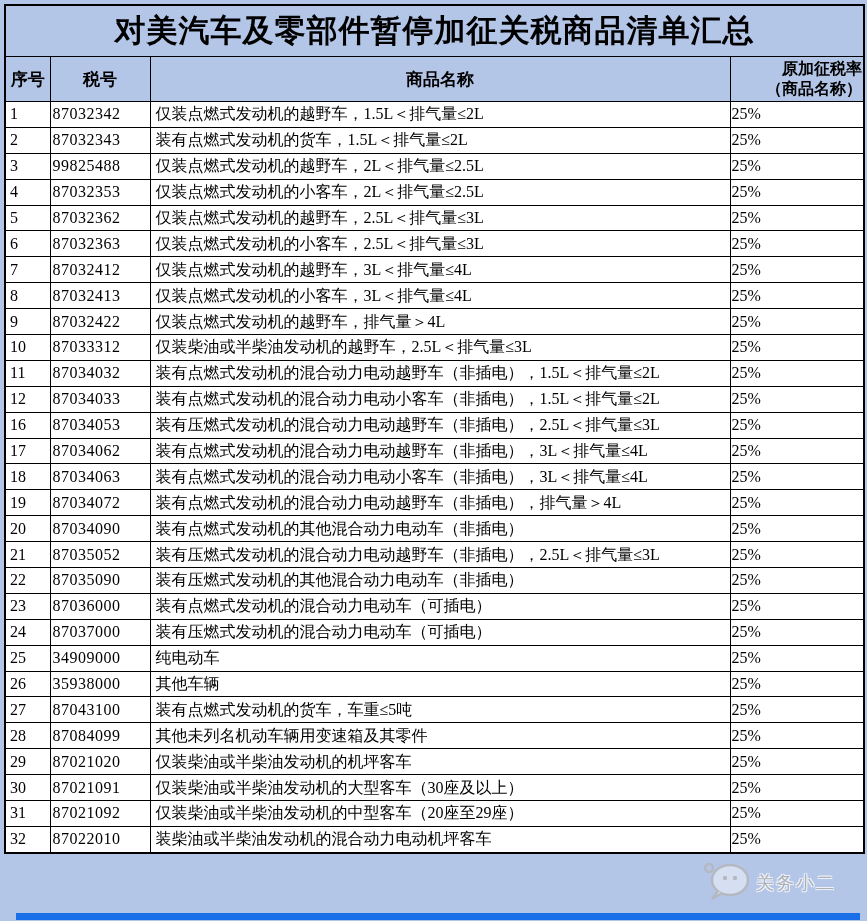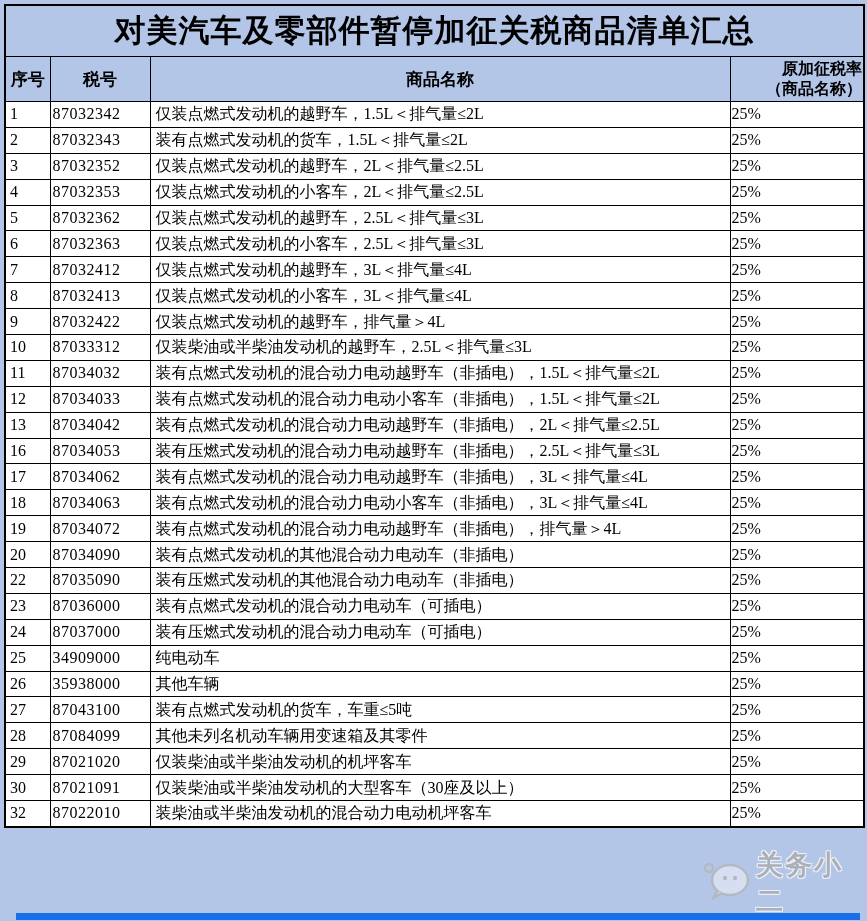--- a/index.html
+++ b/index.html
@@ -46,21 +46,21 @@
   .bottom-bar{
     position:absolute;left:16px;top:913px;width:844px;height:7px;
     background:var(--bar-blue);
   }
   .watermark{
     position:absolute;right:2px;top:858px;width:165px;height:50px;
     display:flex;align-items:center;gap:4px;opacity:0.75;
     pointer-events:none;
   }
   .watermark .wm-text{
-    font-size:27px;font-weight:bold;color:var(--wm-gray);
+    font-size:18px;font-weight:normal;color:var(--wm-gray);
     letter-spacing:2px;
     text-shadow:-1px -1px 0 #fff,1px -1px 0 #fff,-1px 1px 0 #fff,1px 1px 0 #fff;
   }
   .wm-icon{flex:0 0 auto;}
 </style>
 </head>
 <body>
 
 <div class="sheet">
   <table class="tariff">
@@ -93,21 +93,21 @@
 
   <tr class="data-row">
     <td class="c-idx">2</td>
     <td class="c-code">87032343</td>
     <td class="c-prod">装有点燃式发动机的货车，1.5L＜排气量≤2L</td>
     <td class="c-rate">25%</td>
   </tr>
 
   <tr class="data-row">
     <td class="c-idx">3</td>
-    <td class="c-code">87032352</td>
+    <td class="c-code">99825488</td>
     <td class="c-prod">仅装点燃式发动机的越野车，2L＜排气量≤2.5L</td>
     <td class="c-rate">25%</td>
   </tr>
 
   <tr class="data-row">
     <td class="c-idx">4</td>
     <td class="c-code">87032353</td>
     <td class="c-prod">仅装点燃式发动机的小客车，2L＜排气量≤2.5L</td>
     <td class="c-rate">25%</td>
   </tr>
@@ -161,26 +161,20 @@
     <td class="c-rate">25%</td>
   </tr>
 
   <tr class="data-row">
     <td class="c-idx">12</td>
     <td class="c-code">87034033</td>
     <td class="c-prod">装有点燃式发动机的混合动力电动小客车（非插电），1.5L＜排气量≤2L</td>
     <td class="c-rate">25%</td>
   </tr>
 
-  <tr class="data-row">
-    <td class="c-idx">13</td>
-    <td class="c-code">87034042</td>
-    <td class="c-prod">装有点燃式发动机的混合动力电动越野车（非插电），2L＜排气量≤2.5L</td>
-    <td class="c-rate">25%</td>
-  </tr>
 
 
 
   <tr class="data-row">
     <td class="c-idx">16</td>
     <td class="c-code">87034053</td>
     <td class="c-prod">装有压燃式发动机的混合动力电动越野车（非插电），2.5L＜排气量≤3L</td>
     <td class="c-rate">25%</td>
   </tr>
 
@@ -205,20 +199,26 @@
     <td class="c-rate">25%</td>
   </tr>
 
   <tr class="data-row">
     <td class="c-idx">20</td>
     <td class="c-code">87034090</td>
     <td class="c-prod">装有点燃式发动机的其他混合动力电动车（非插电）</td>
     <td class="c-rate">25%</td>
   </tr>
 
+  <tr class="data-row">
+    <td class="c-idx">21</td>
+    <td class="c-code">87035052</td>
+    <td class="c-prod">装有压燃式发动机的混合动力电动越野车（非插电），2.5L＜排气量≤3L</td>
+    <td class="c-rate">25%</td>
+  </tr>
 
   <tr class="data-row">
     <td class="c-idx">22</td>
     <td class="c-code">87035090</td>
     <td class="c-prod">装有压燃式发动机的其他混合动力电动车（非插电）</td>
     <td class="c-rate">25%</td>
   </tr>
 
   <tr class="data-row">
     <td class="c-idx">23</td>
@@ -269,20 +269,26 @@
     <td class="c-rate">25%</td>
   </tr>
 
   <tr class="data-row">
     <td class="c-idx">30</td>
     <td class="c-code">87021091</td>
     <td class="c-prod">仅装柴油或半柴油发动机的大型客车（30座及以上）</td>
     <td class="c-rate">25%</td>
   </tr>
 
+  <tr class="data-row">
+    <td class="c-idx">31</td>
+    <td class="c-code">87021092</td>
+    <td class="c-prod">仅装柴油或半柴油发动机的中型客车（20座至29座）</td>
+    <td class="c-rate">25%</td>
+  </tr>
 
   <tr class="data-row">
     <td class="c-idx">32</td>
     <td class="c-code">87022010</td>
     <td class="c-prod">装柴油或半柴油发动机的混合动力电动机坪客车</td>
     <td class="c-rate">25%</td>
   </tr>
 
 </tbody>
   </table>

